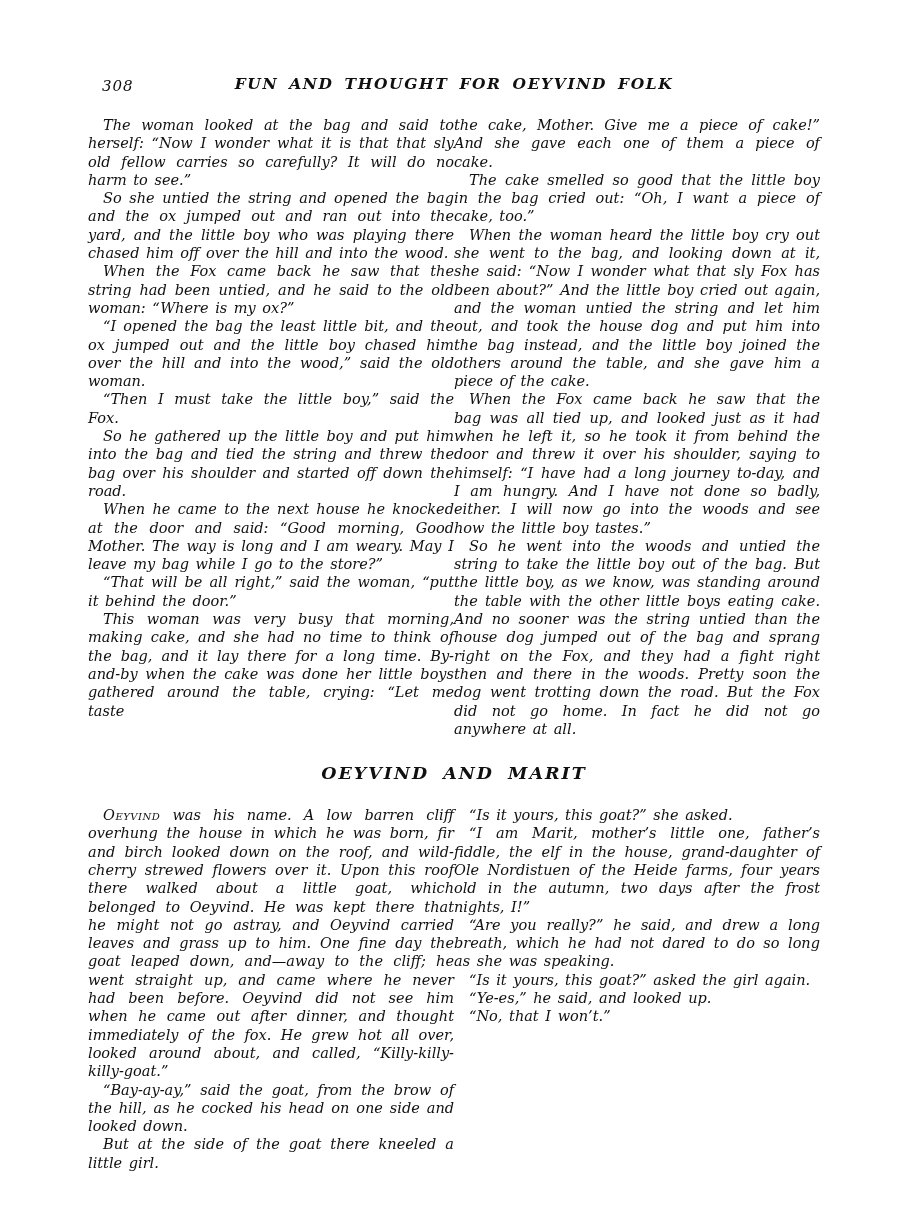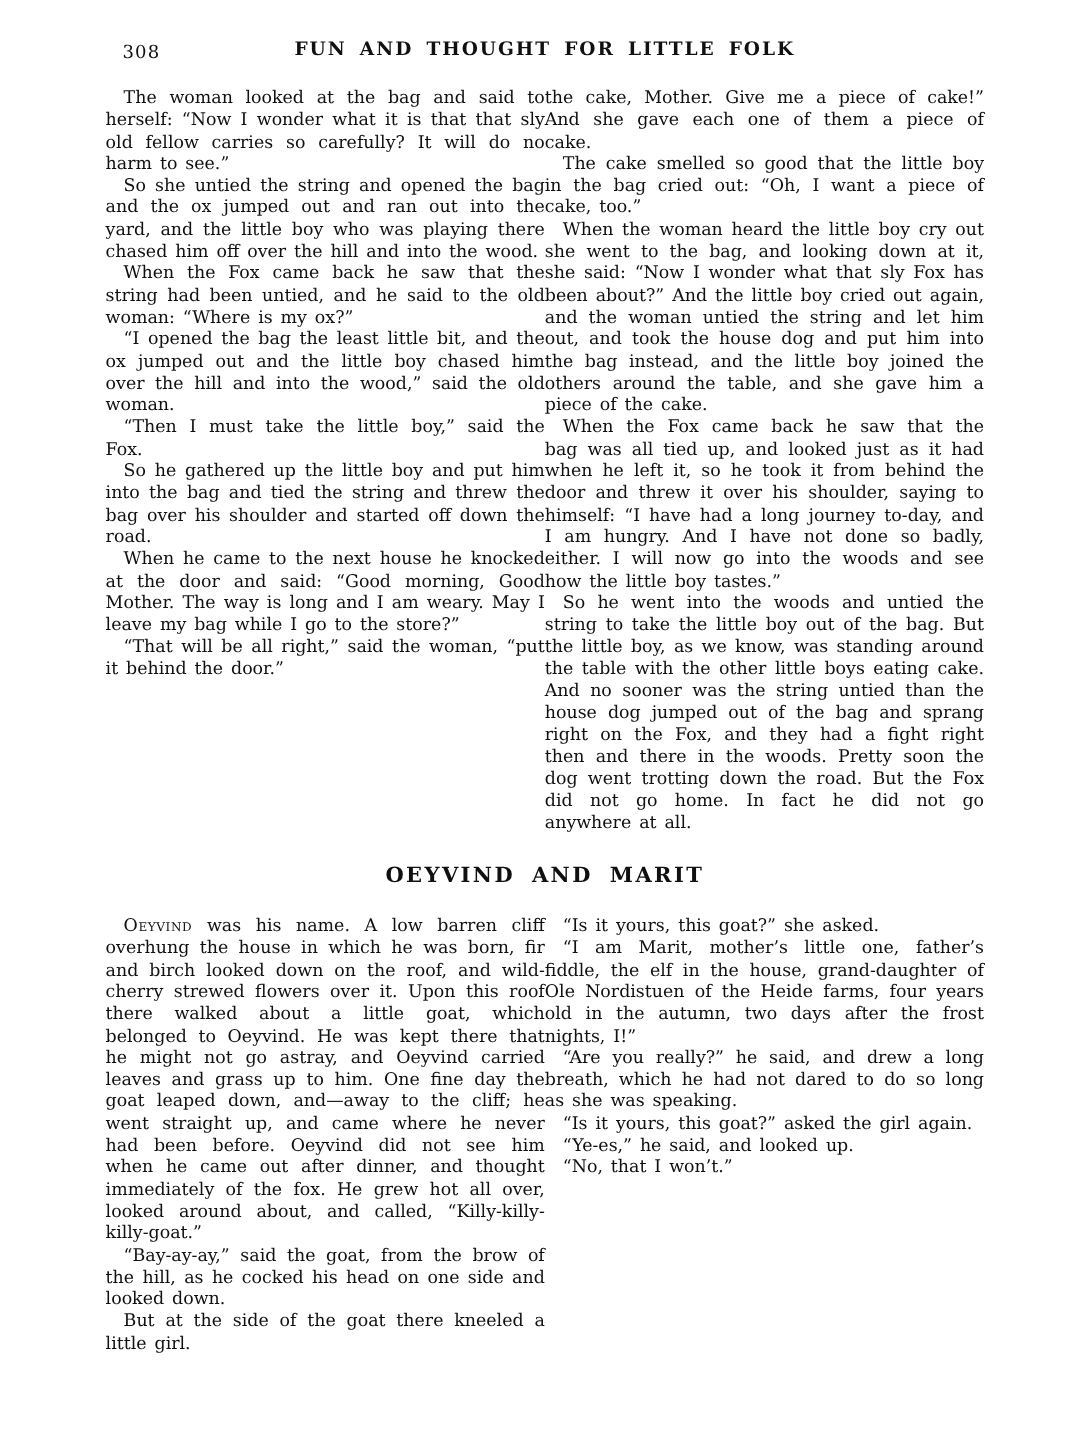--- a/index.html
+++ b/index.html
@@ -11,21 +11,22 @@
     width: 900px;
     height: 1205px;
     color: #101010;
     font-family: "DejaVu Serif", serif;
     overflow: hidden;
   }
   .page {
     box-sizing: border-box;
     width: 860px;
     height: 1205px;
-    padding: 31px 40px 0 88px;
+    padding: 74px 40px 0 88px;
+    font-style: italic;
   }
   .page-header {
     position: relative;
     height: 26px;
     margin-bottom: 16px;
   }
   .page-number {
     position: absolute;
     left: 14px;
     top: 3px;
@@ -70,33 +71,34 @@
     letter-spacing: 0.5px;
   }
 </style>
 </head>
 <body>
 
 <div class="page">
 
   <div class="page-header">
     <span class="page-number">308</span>
-    <div class="page-title">FUN AND THOUGHT FOR LITTLE FOLK</div>
+    <div class="page-title">FUN AND THOUGHT FOR OEYVIND FOLK</div>
   </div>
 
   <div class="two-col">
     <div class="col">
         <p class="">The woman looked at the bag and said to herself: “Now I wonder what it is that that sly old fellow carries so carefully?  It will do no harm to see.”</p>
         <p class="">So she untied the string and opened the bag and the ox jumped out and ran out into the yard, and the little boy who was playing there chased him off over the hill and into the wood.</p>
         <p class="">When the Fox came back he saw that the string had been untied, and he said to the old woman: “Where is my ox?”</p>
         <p class="">“I opened the bag the least little bit, and the ox jumped out and the little boy chased him over the hill and into the wood,” said the old woman.</p>
         <p class="">“Then I must take the little boy,” said the Fox.</p>
         <p class="">So he gathered up the little boy and put him into the bag and tied the string and threw the bag over his shoulder and started off down the road.</p>
         <p class="">When he came to the next house he knocked at the door and said: “Good morning, Good Mother.  The way is long and I am weary.  May I leave my bag while I go to the store?”</p>
         <p class="">“That will be all right,” said the woman, “put it behind the door.”</p>
+        <p class="">This woman was very busy that morning, making cake, and she had no time to think of the bag, and it lay there for a long time.  By-and-by when the cake was done her little boys gathered around the table, crying: “Let me taste</p>
       </div>
     <div class="col">
         <p class="cont">the cake, Mother.  Give me a piece of cake!” And she gave each one of them a piece of cake.</p>
         <p class="">The cake smelled so good that the little boy in the bag cried out: “Oh, I want a piece of cake, too.”</p>
         <p class="">When the woman heard the little boy cry out she went to the bag, and looking down at it, she said: “Now I wonder what that sly Fox has been about?”  And the little boy cried out again, and the woman untied the string and let him out, and took the house dog and put him into the bag instead, and the little boy joined the others around the table, and she gave him a piece of the cake.</p>
         <p class="">When the Fox came back he saw that the bag was all tied up, and looked just as it had when he left it, so he took it from behind the door and threw it over his shoulder, saying to himself: “I have had a long journey to-day, and I am hungry.  And I have not done so badly, either.  I will now go into the woods and see how the little boy tastes.”</p>
         <p class="">So he went into the woods and untied the string to take the little boy out of the bag.  But the little boy, as we know, was standing around the table with the other little boys eating cake.  And no sooner was the string untied than the house dog jumped out of the bag and sprang right on the Fox, and they had a fight right then and there in the woods.  Pretty soon the dog went trotting down the road.  But the Fox did not go home.  In fact he did not go anywhere at all.</p>
       </div>
   </div>
 

